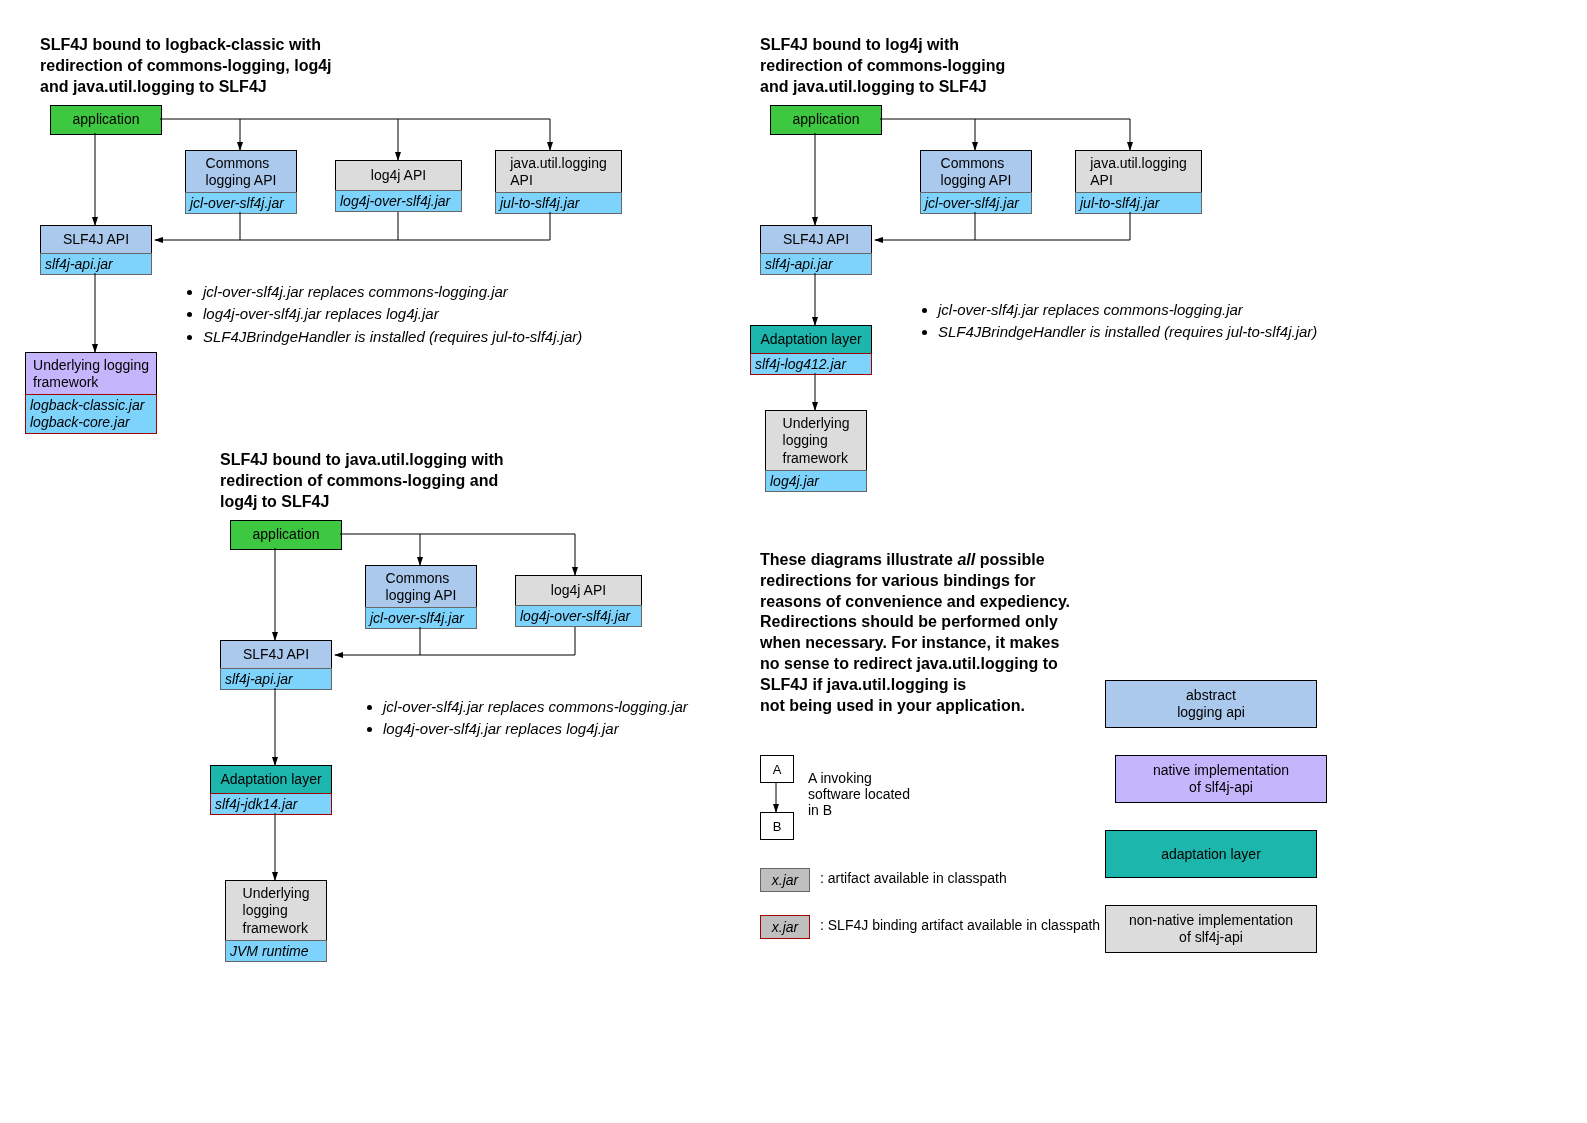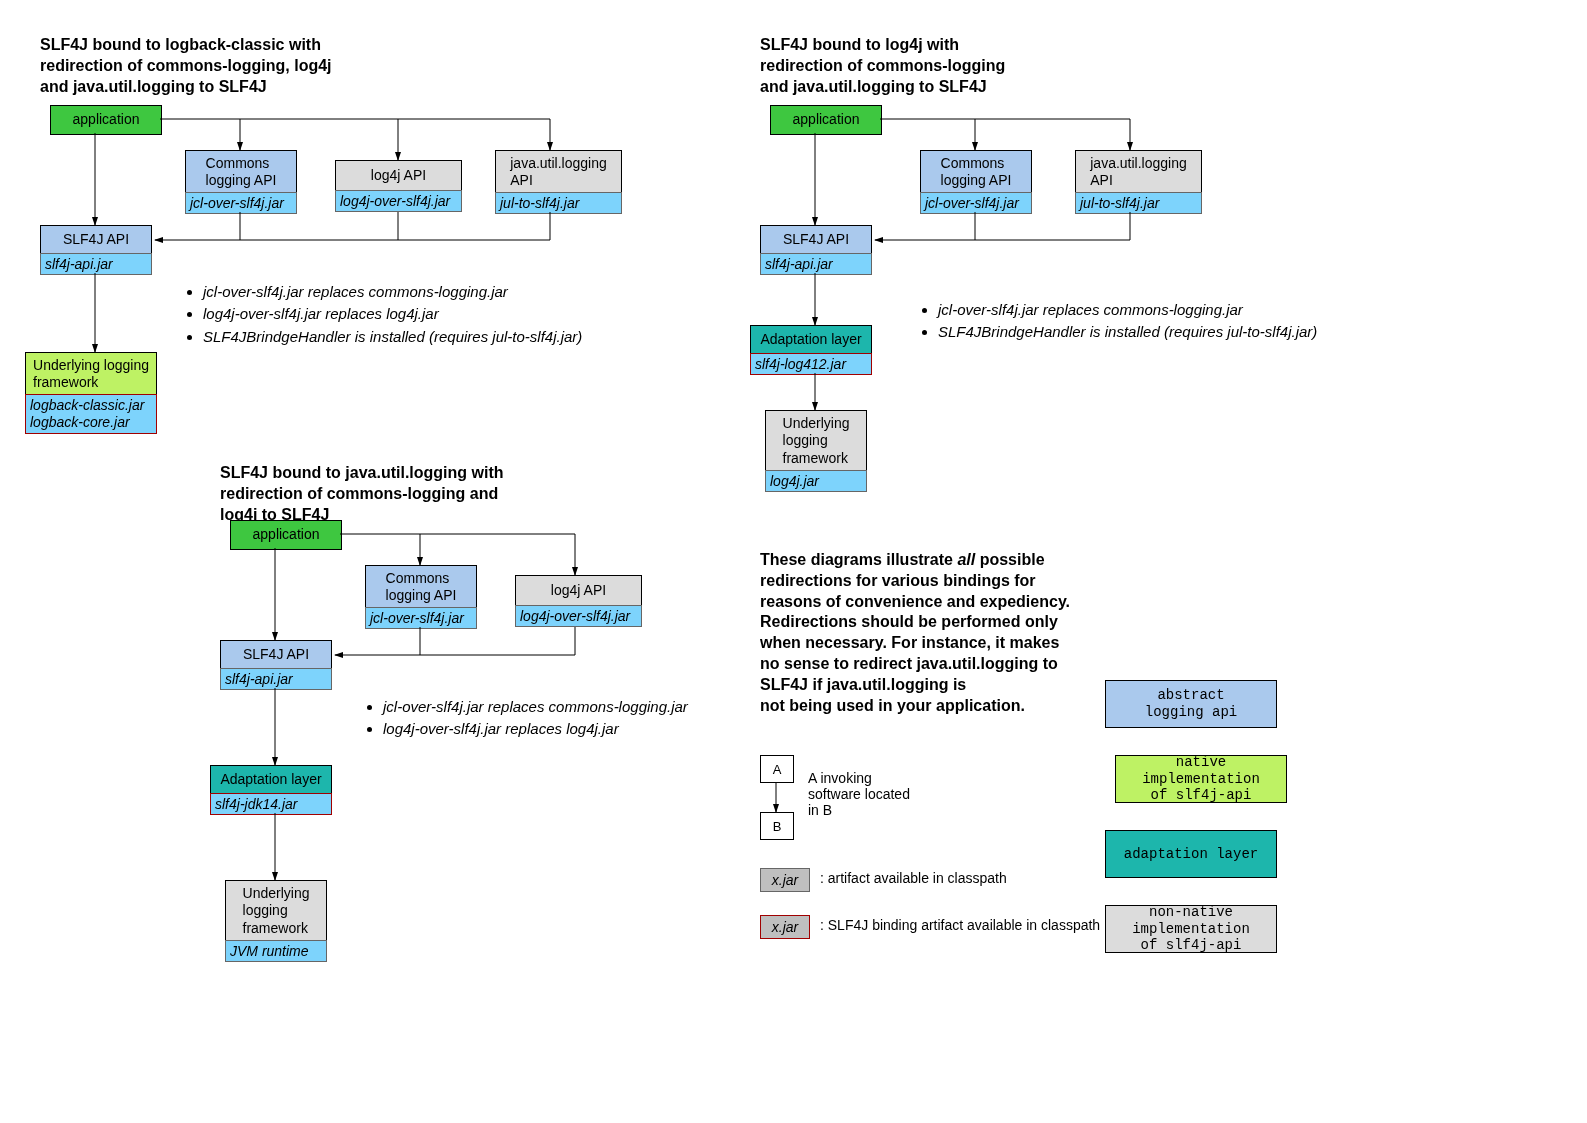--- a/index.html
+++ b/index.html
@@ -1,33 +1,33 @@
 <!DOCTYPE html>
 <html><head>
 <meta charset="utf-8">
 <style>
   html,body{margin:0;padding:0;background:#fff;font-family:Arial,Helvetica,sans-serif;color:#000;}
   body{width:1587px;height:1123px;position:relative;font-size:14px;}
 
   
   .c-green{background:#3ec740;}
   .c-blue{background:#aac9ed;}
-  .c-dblue{background:#bef264;}
+  .c-dblue{background:#c4b5fd;}
   .c-teal{background:#1db6ac;}
   .c-grey{background:#dcdcdc;}
 
   .box{position:absolute;border:1px solid #000;text-align:left;display:flex;flex-direction:column;justify-content:center;align-items:center;line-height:1.25;font-size:14px;}
   .jar{position:absolute;border:1px solid #666;background:#7dd3fc;font-style:italic;font-size:14px;text-align:left;padding:0 4px;display:flex;align-items:center;}
   .jar.red{border:1px solid #a00000;}
   .hdr{position:absolute;font-weight:bold;font-size:16px;line-height:1.3;}
   .notes{position:absolute;font-size:15px;line-height:1.35;}
   .notes ul{margin:0;padding-left:18px;}
   .notes li{margin:2px 0;}
   .ital{font-style:italic;}
-  .legend{position:absolute;border:1px solid #000;width:170px;height:46px;display:flex;align-items:center;justify-content:center;text-align:center;font-size:14px;line-height:1.2;padding:0 0;font-family:Liberation Mono, monospace;}
+  .legend{position:absolute;border:1px solid #000;width:170px;height:46px;display:flex;align-items:center;justify-content:center;text-align:center;font-size:14px;line-height:1.2;padding:0 20px;}
   .keytxt{position:absolute;font-size:14px;}
   .smallbox{position:absolute;border:1px solid #000;width:32px;height:26px;display:flex;align-items:center;justify-content:center;font-size:13px;}
   .smjar{position:absolute;border:1px solid #666;background:#bfbfbf;font-style:italic;font-size:14px;width:48px;height:22px;display:flex;align-items:center;justify-content:center;}
   .smjar.red{border:1px solid #a00000;}
 
   svg{position:absolute;top:0;left:0;pointer-events:none;}
 </style>
 </head>
 <body>
 
@@ -57,21 +57,21 @@
   <li><span class="ital">log4j-over-slf4j.jar replaces log4j.jar</span></li>
   <li><span class="ital">SLF4JBrindgeHandler is installed (requires jul-to-slf4j.jar)</span></li>
 </ul>
   </div>
 
 <div class="box c-dblue" style="left:25px;top:352px;width:130px;height:42px;white-space:pre-line;">Underlying logging
 framework</div>
 <div class="jar red" style="left:25px;top:394px;width:122px;height:38px;white-space:pre-line;line-height:1.2;">logback-classic.jar
 logback-core.jar</div>
 
-<div class="hdr" style="left:220px;top:450px;white-space:pre-line;margin-top:13px;">SLF4J bound to java.util.logging with
+<div class="hdr" style="left:220px;top:450px;white-space:pre-line;">SLF4J bound to java.util.logging with
 redirection of commons-logging and
 log4j to SLF4J</div>
 
 <div class="box c-green" style="left:230px;top:520px;width:110px;height:28px;">application</div>
 
 <div class="box c-blue" style="left:365px;top:565px;width:110px;height:42px;white-space:pre-line;">Commons
 logging API</div>
 <div class="jar" style="left:365px;top:607px;width:102px;height:20px;">jcl-over-slf4j.jar</div>
 
 <div class="box c-grey" style="left:515px;top:575px;width:125px;height:30px;">log4j API</div>

